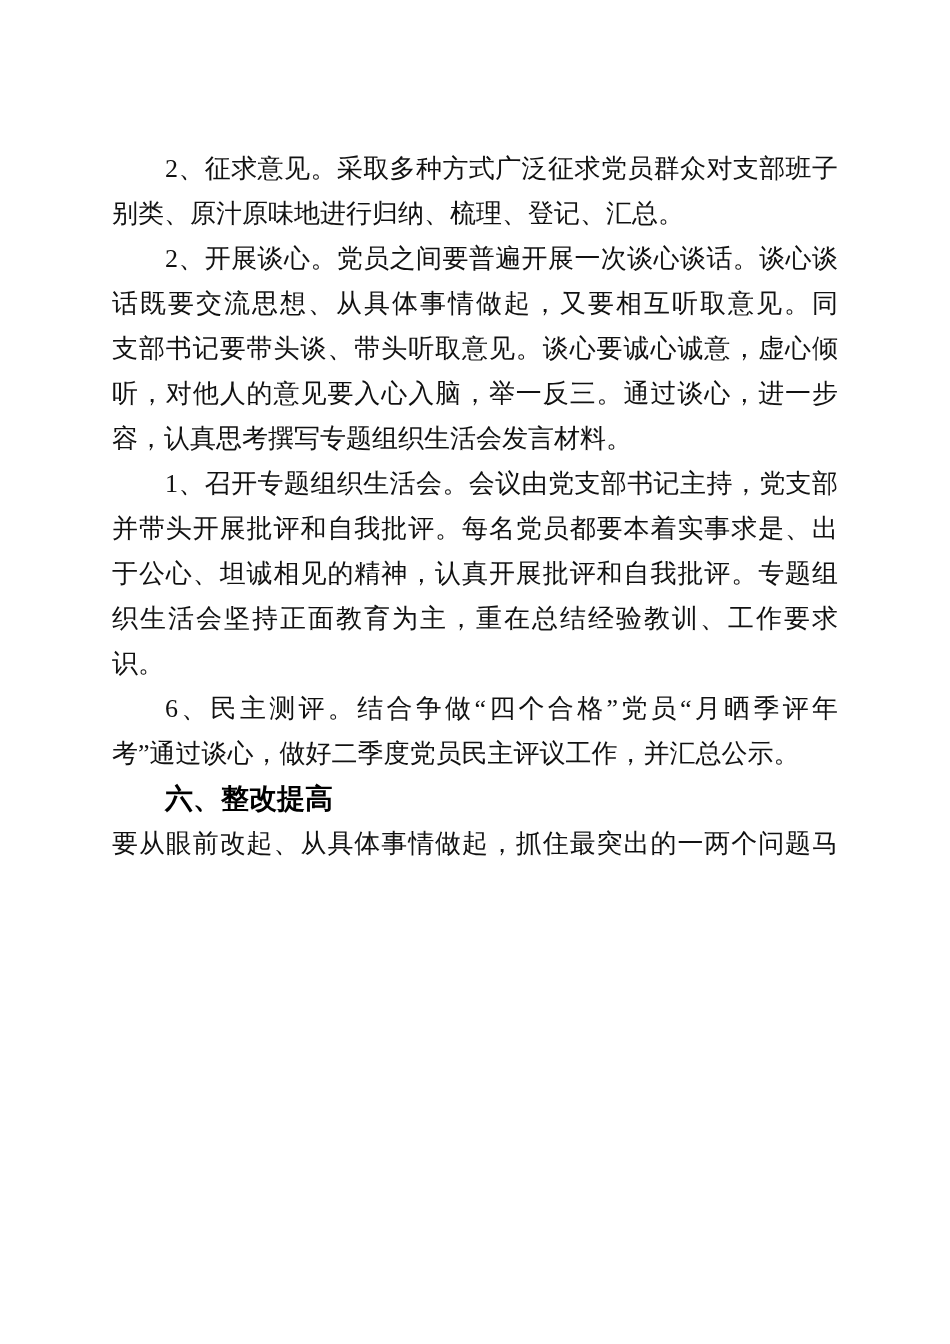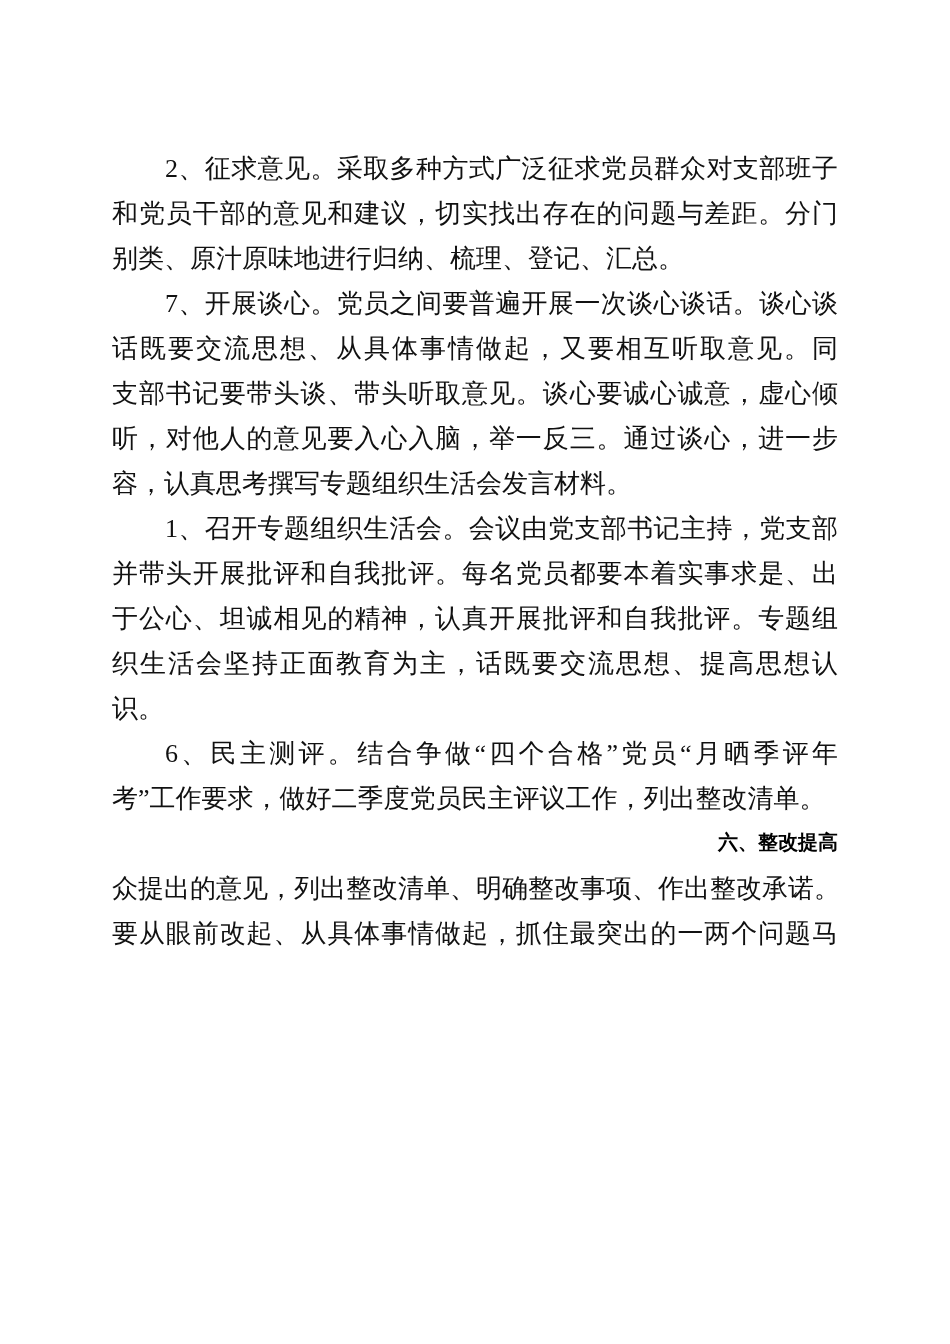--- a/index.html
+++ b/index.html
@@ -30,66 +30,64 @@
     white-space: nowrap;
     overflow: visible;
   }
   .fill {
     text-align-last: justify;
   }
   .indent {
     text-indent: 53px;
   }
   .heading {
-    font-family: Liberation Mono, monospace;
+    font-family: Liberation Serif, serif;
     font-weight: 700;
-    font-size: 20px;
+    font-size: 28px;
     color: #000000;
-    text-align: right;
+    text-align: left;
   }
 </style>
 </head>
 <body>
 
 <div class="page">
   <div class="text-block">
 
     <div>
       <div class="line indent fill">2、征求意见。采取多种方式广泛征求党员群众对支部班子</div>
-      <div class="line fill">和党员干部的意见和建议，切实找出存在的问题与差距。分门</div>
       <div class="line">别类、原汁原味地进行归纳、梳理、登记、汇总。</div>
     </div>
 
     <div>
-      <div class="line indent fill">7、开展谈心。党员之间要普遍开展一次谈心谈话。谈心谈</div>
+      <div class="line indent fill">2、开展谈心。党员之间要普遍开展一次谈心谈话。谈心谈</div>
       <div class="line fill">话既要交流思想、从具体事情做起，又要相互听取意见。同</div>
       <div class="line fill">支部书记要带头谈、带头听取意见。谈心要诚心诚意，虚心倾</div>
       <div class="line fill">听，对他人的意见要入心入脑，举一反三。通过谈心，进一步</div>
     </div>
 
     <div>
       <div class="line">容，认真思考撰写专题组织生活会发言材料。</div>
     </div>
 
     <div>
       <div class="line indent fill">1、召开专题组织生活会。会议由党支部书记主持，党支部</div>
       <div class="line fill">并带头开展批评和自我批评。每名党员都要本着实事求是、出</div>
       <div class="line fill">于公心、坦诚相见的精神，认真开展批评和自我批评。专题组</div>
-      <div class="line fill">织生活会坚持正面教育为主，话既要交流思想、提高思想认</div>
+      <div class="line fill">织生活会坚持正面教育为主，重在总结经验教训、工作要求</div>
       <div class="line">识。</div>
     </div>
 
     <div>
       <div class="line indent fill">6、民主测评。结合争做“四个合格”党员“月晒季评年</div>
-      <div class="line">考”工作要求，做好二季度党员民主评议工作，列出整改清单。</div>
+      <div class="line">考”通过谈心，做好二季度党员民主评议工作，并汇总公示。</div>
     </div>
 
     <div>
       <div class="line heading indent">六、整改提高</div>
     </div>
 
     <div>
-      <div class="line fill">众提出的意见，列出整改清单、明确整改事项、作出整改承诺。</div>
       <div class="line fill">要从眼前改起、从具体事情做起，抓住最突出的一两个问题马</div>
     </div>
 
   </div>
 </div>
 
 </body></html>

